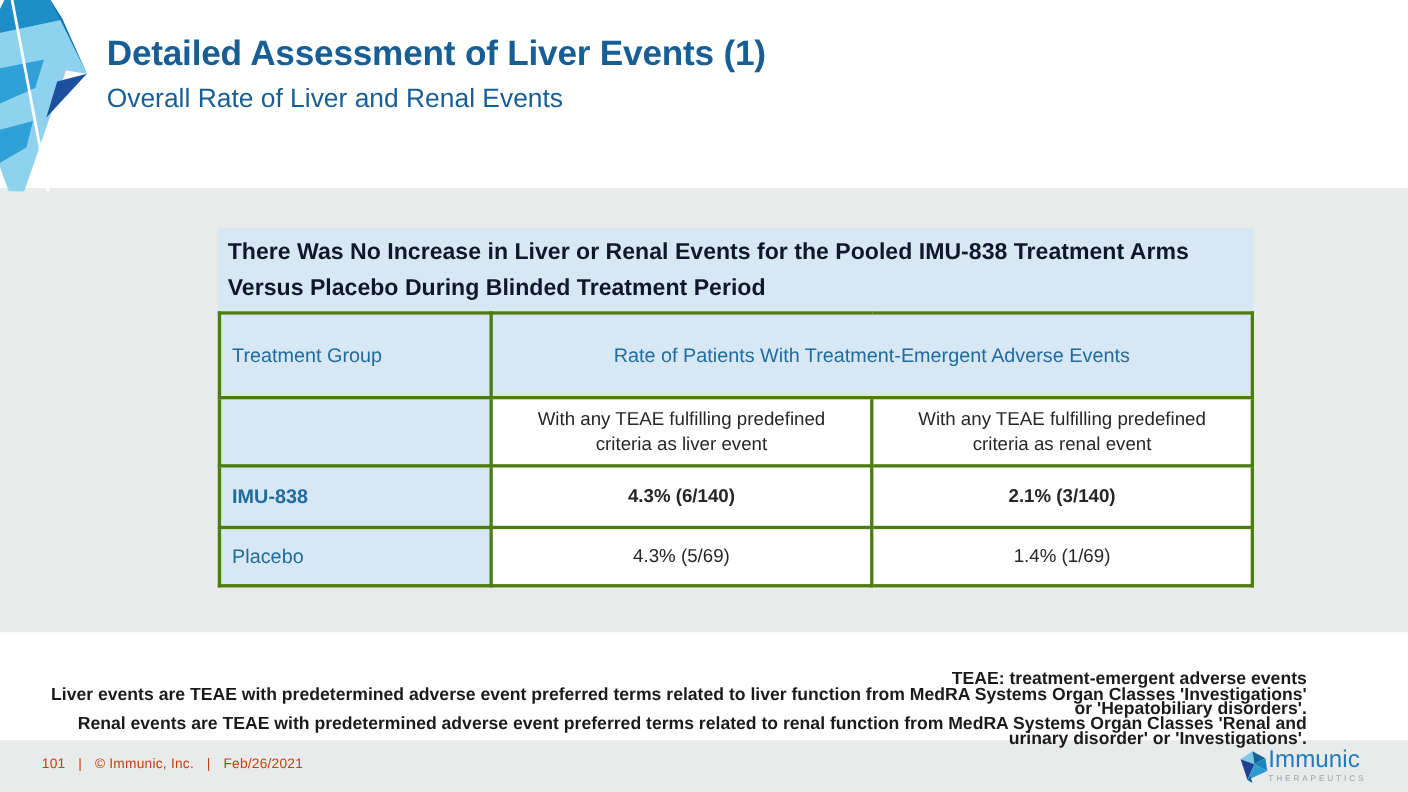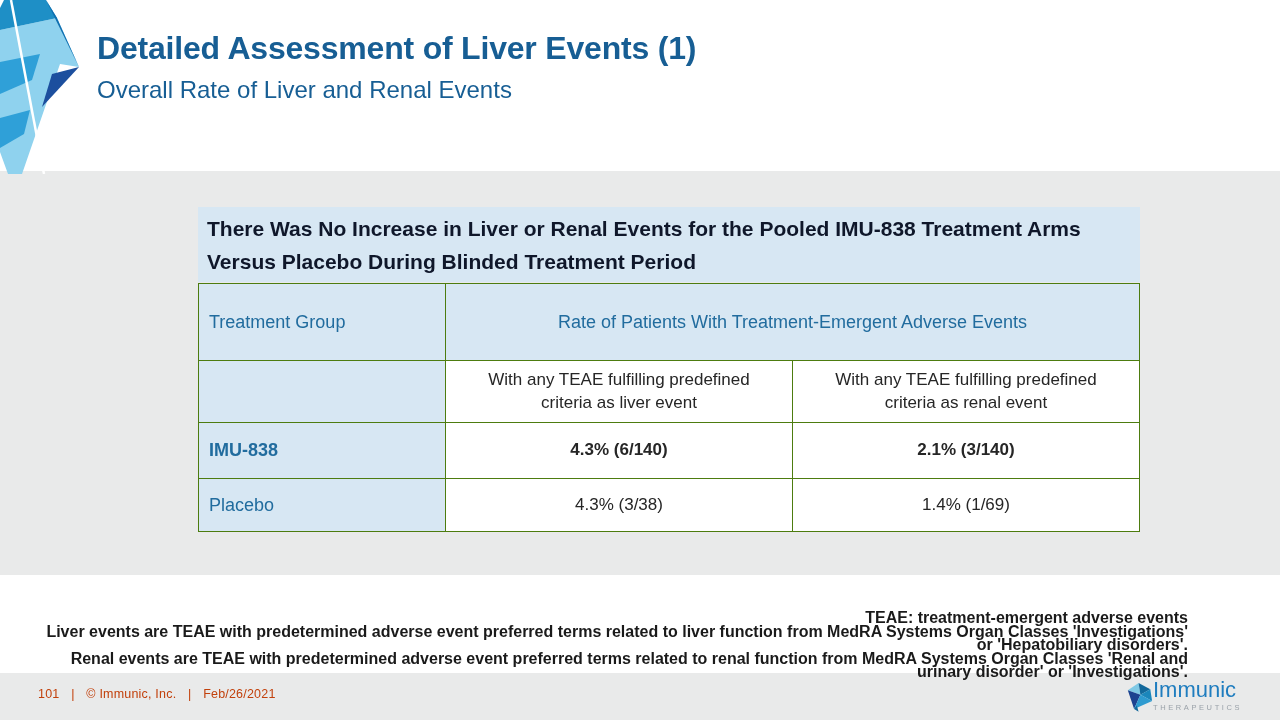--- a/index.html
+++ b/index.html
@@ -27,21 +27,21 @@
     position:absolute;left:198px;top:207px;width:942px;height:75px;
     background:#D7E7F3;box-sizing:border-box;padding:6px 14px 0 9px;
     color:#0f172a;font-size:21px;font-weight:bold;line-height:1.55;
   }
   
   table.events{
     position:absolute;left:198px;top:283px;width:942px;
     border-collapse:collapse;table-layout:fixed;
   }
   table.events td{
-    border:1px solid #4d7c0f;box-sizing:border-box;
+    border:3px solid #4d7c0f;box-sizing:border-box;
     font-size:17px;color:#262626;text-align:center;vertical-align:middle;
     background:#ffffff;line-height:1.35;
   }
   table.events td.c1{width:247px;text-align:left;padding-left:10px;background:#D7E7F3;color:#216C9E;font-size:18px;}
   table.events tr.hdr td{background:#D7E7F3;color:#216C9E;font-size:18px;}
   table.events tr.r1{height:77px;}
   table.events tr.r2{height:62px;}
   table.events tr.r3{height:56px;font-weight:bold;}
   table.events tr.r4{height:53px;}
   table.events td.subhdr{padding:0 30px;text-align:center;}
@@ -97,21 +97,21 @@
       <td class="subhdr">With any TEAE fulfilling predefined criteria as liver event</td>
       <td class="subhdr">With any TEAE fulfilling predefined criteria as renal event</td>
     </tr>
     <tr class="r3">
       <td class="c1">IMU-838</td>
       <td>4.3% (6/140)</td>
       <td>2.1% (3/140)</td>
     </tr>
     <tr class="r4">
       <td class="c1">Placebo</td>
-      <td>4.3% (3/38)</td>
+      <td>4.3% (5/69)</td>
       <td>1.4% (1/69)</td>
     </tr>
   </tbody>
     </table>
 
   <div class="footnotes">
     <div>TEAE:  treatment-emergent adverse events</div>
     <div>Liver events are TEAE with predetermined adverse event preferred terms related to liver function from MedRA Systems Organ Classes 'Investigations' or 'Hepatobiliary disorders'.</div>
     <div>Renal events are TEAE with predetermined adverse event preferred terms related to renal function from MedRA Systems Organ Classes 'Renal and urinary disorder' or 'Investigations'.</div>
   </div>

